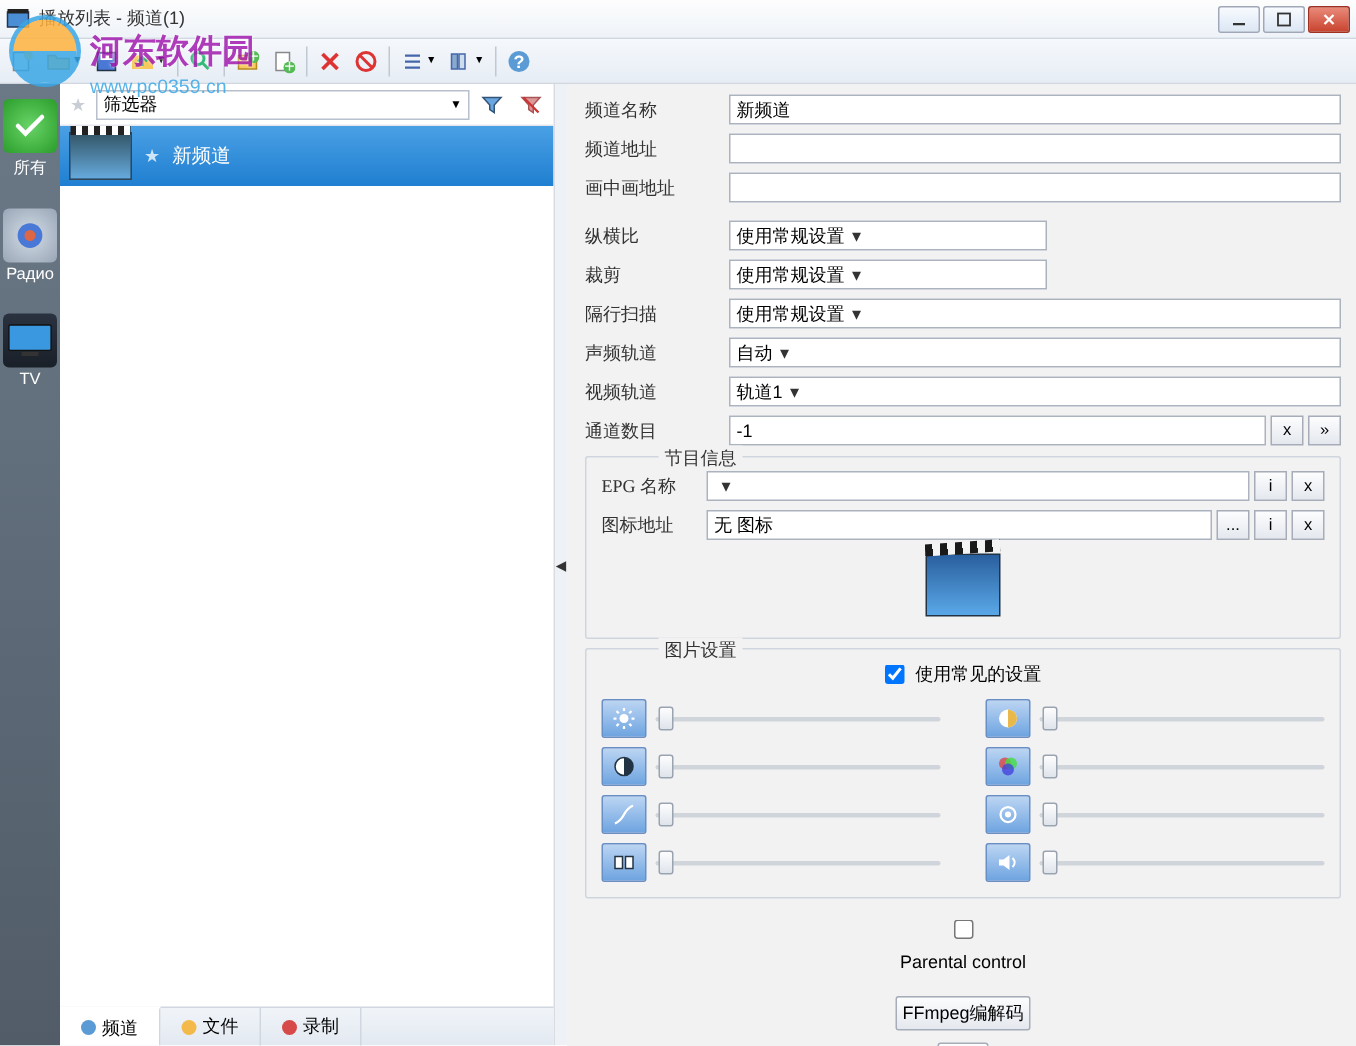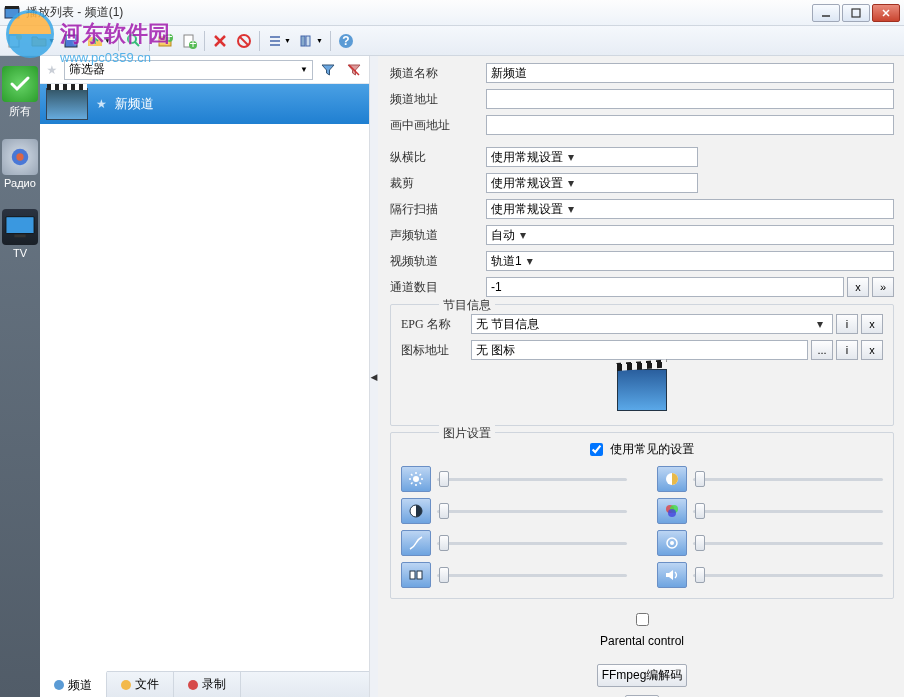--- a/index.html
+++ b/index.html
@@ -364,21 +364,20 @@
       <input type="text" value="-1" style="">
       <div class="smallbtn">x</div>
       <div class="smallbtn">»</div>
     </div>
 
     <div class="fs">
       <span class="legend">节目信息</span>
       <div class="formrow">
           <span class="lbl" style="width:70px">EPG 名称</span>
         <div class="combo">
-            <input value="无 节目信息" style="">
             <span class="arrow">▾</span>
           </div>
         <div class="smallbtn">i</div>
         <div class="smallbtn">x</div>
       </div>
       <div class="formrow">
           <span class="lbl" style="width:70px">图标地址</span>
         <input type="text" value="无 图标" style="">
         <div class="smallbtn">...</div>
         <div class="smallbtn">i</div>

